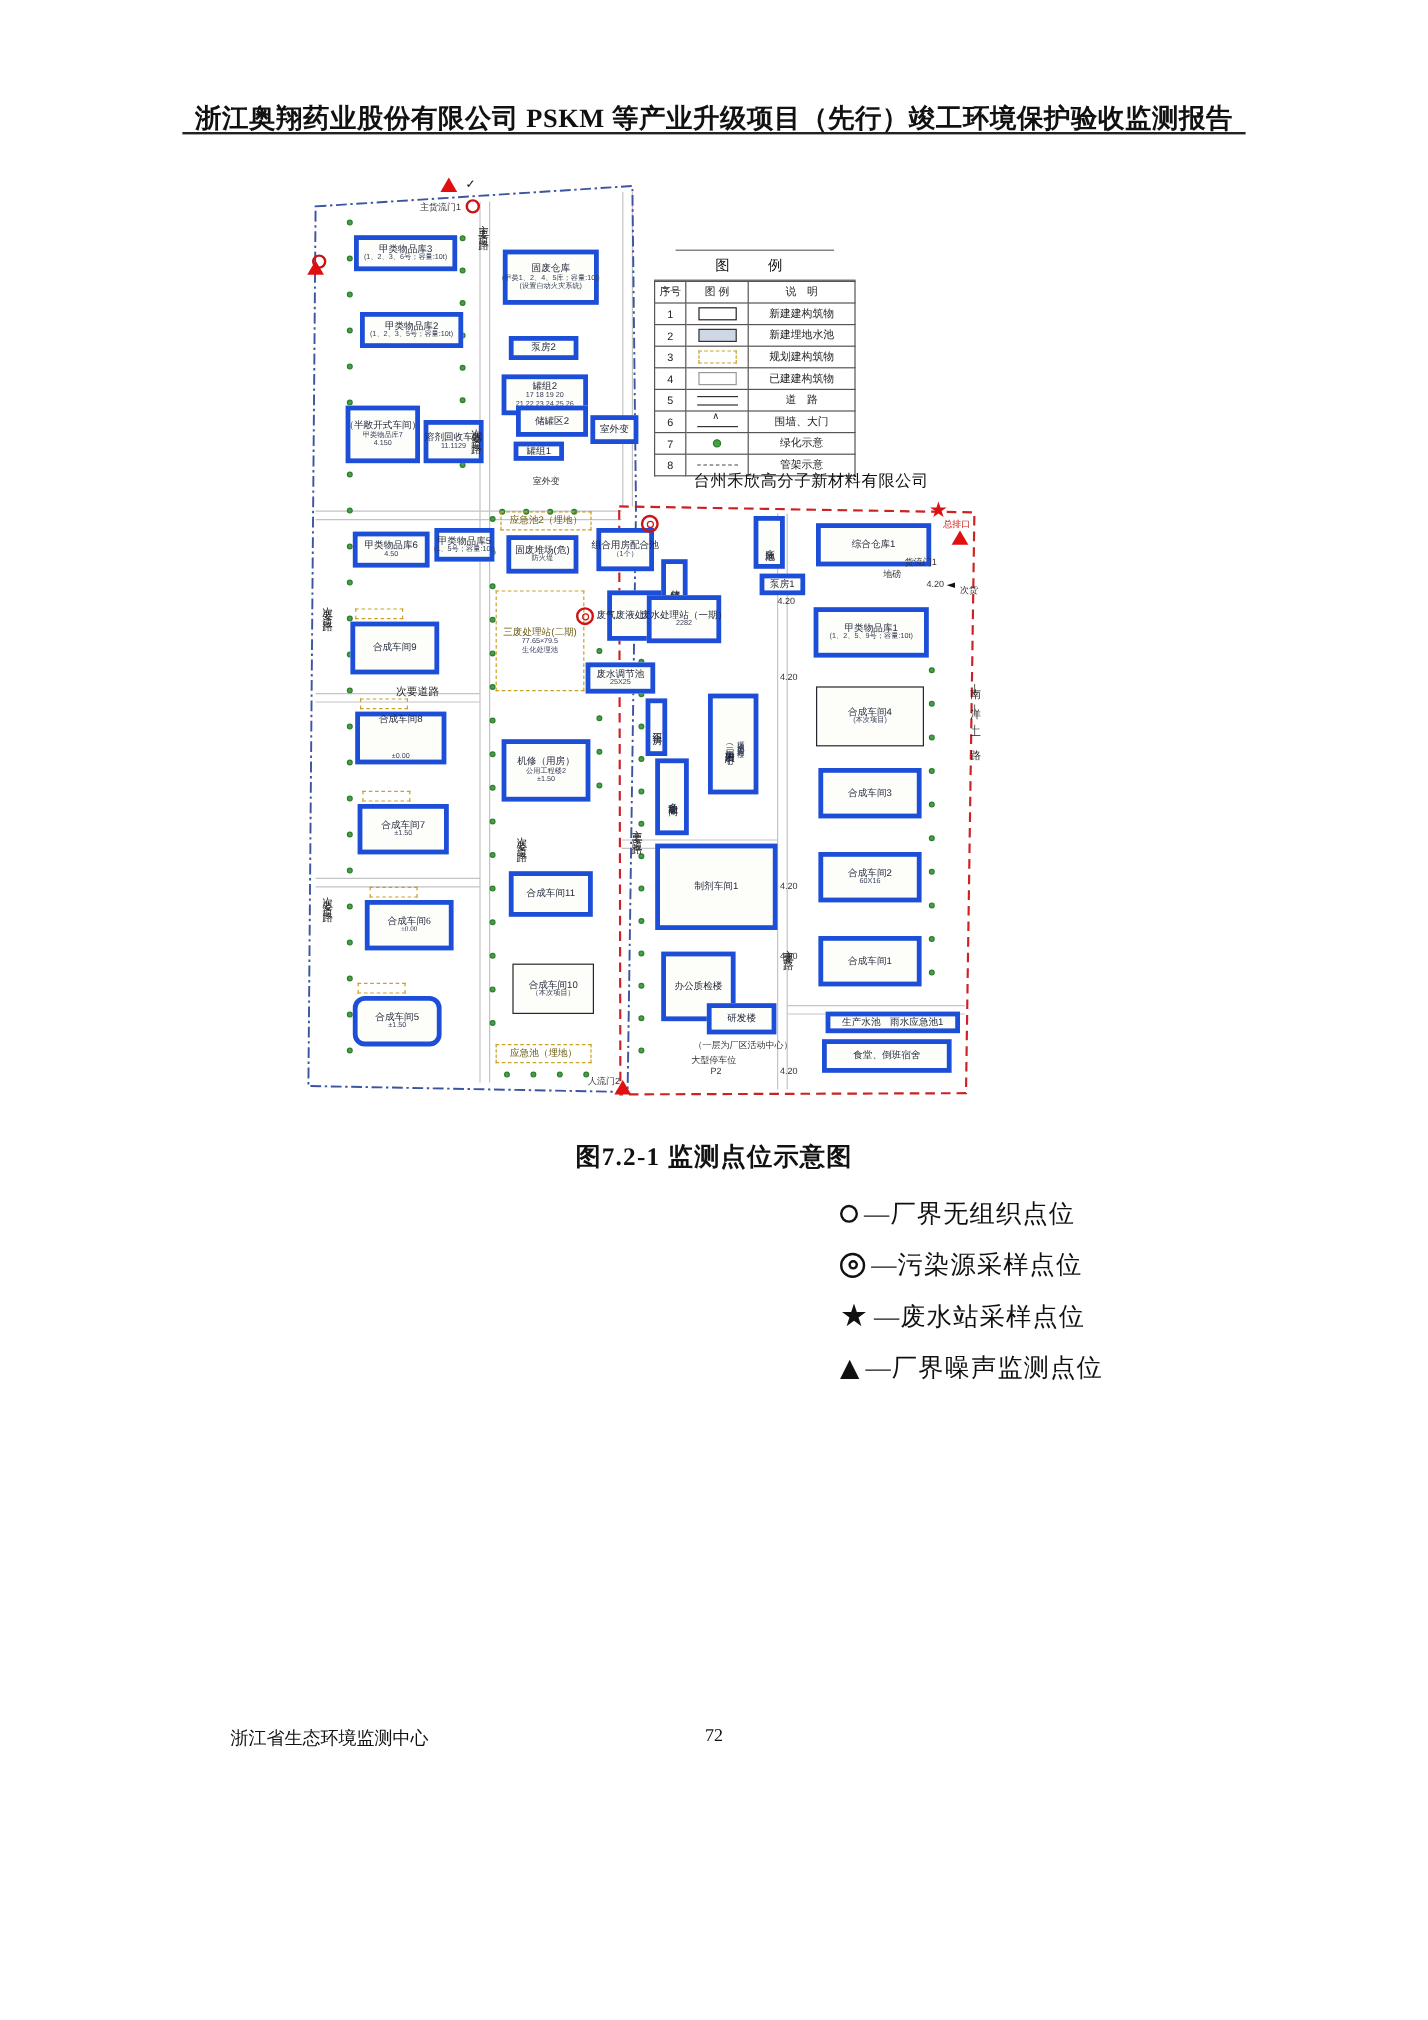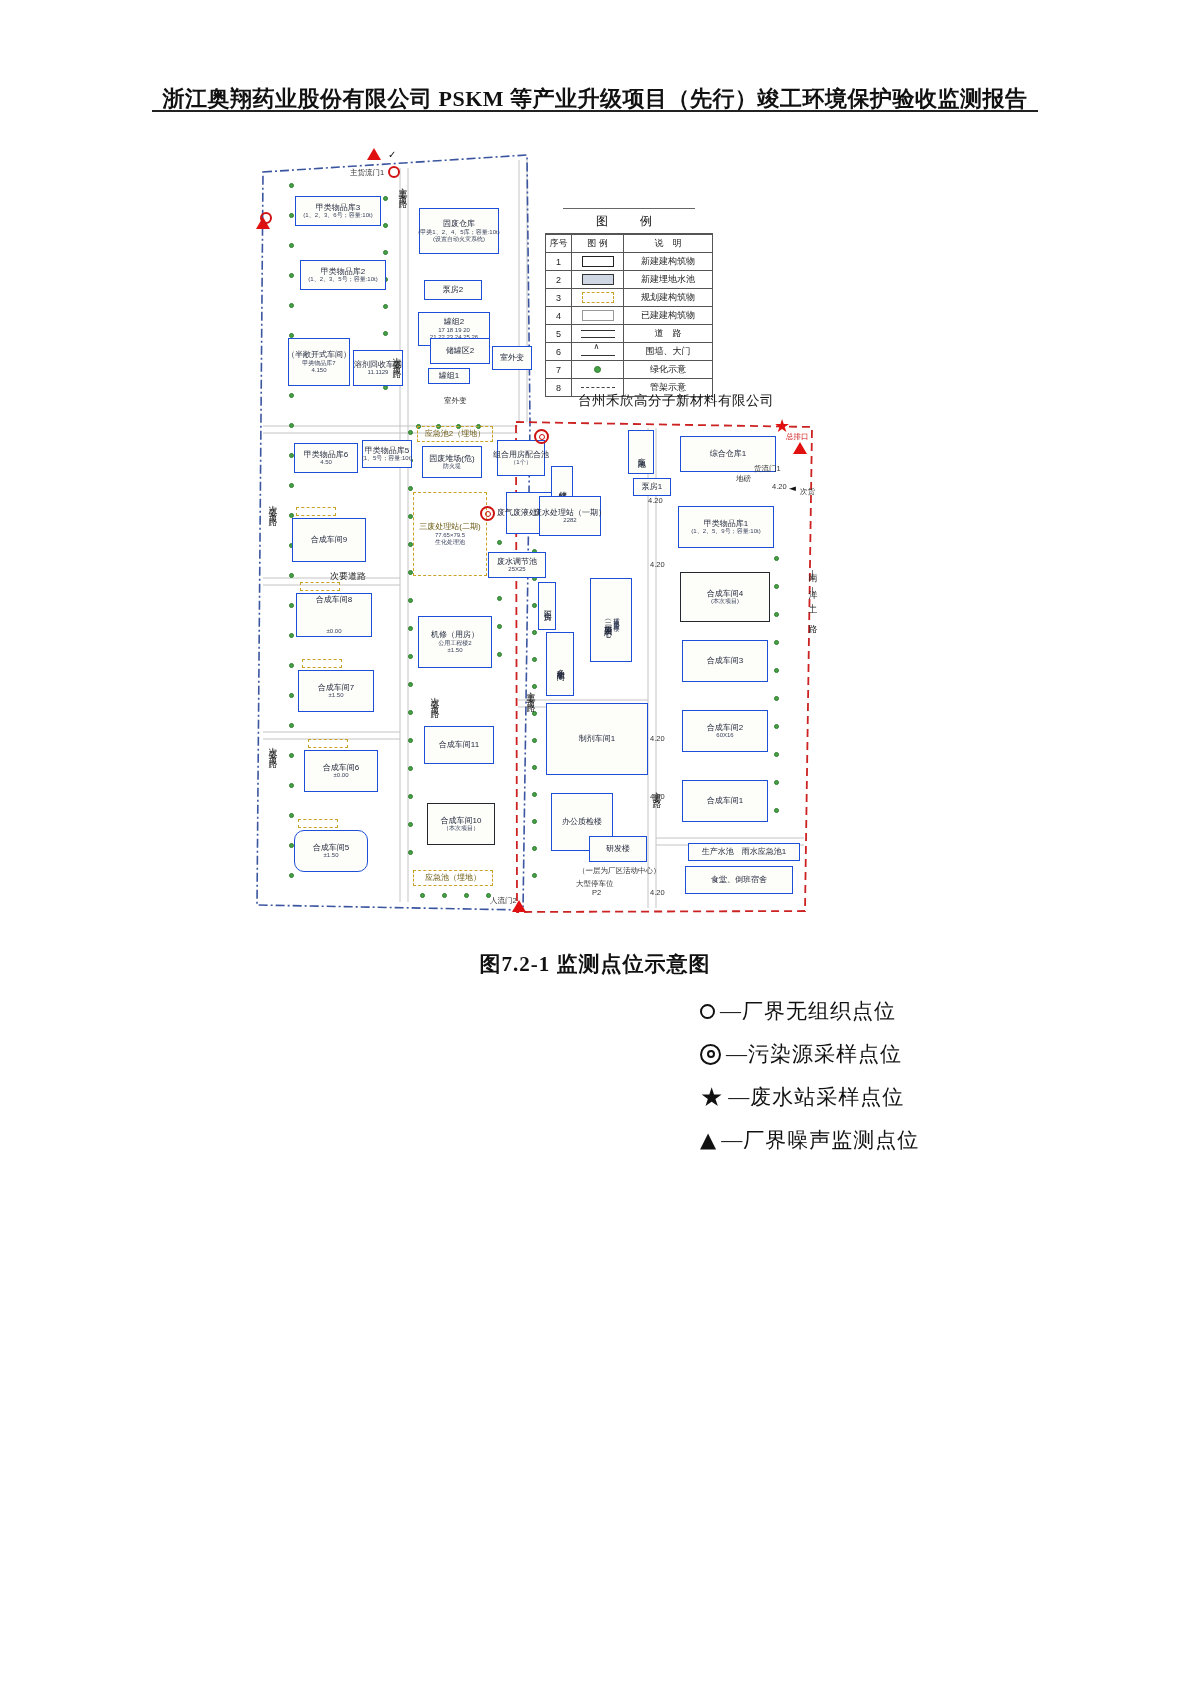--- a/index.html
+++ b/index.html
@@ -11,21 +11,21 @@
   .header-title{position:absolute;top:84px;left:0;width:100%;text-align:center;
                 font-size:22px;font-weight:bold;letter-spacing:.5px}
   .header-rule{position:absolute;top:110px;left:152px;right:152px;border-top:2px solid #222}
 
   
   .map-svg{position:absolute;left:0;top:0;z-index:1}
   .layer{position:absolute;left:0;top:0;width:100%;height:100%;pointer-events:none}
   #trees-layer{z-index:2}#buildings-layer{z-index:3}#roadlabels-layer{z-index:3}
   #smalllabels-layer{z-index:4}#markers-layer{z-index:6}
 
-  .bld{position:absolute;border:1px solid #1d4ed8;background:#fdfdf9;display:flex;
+  .bld{position:absolute;border:4px solid #1d4ed8;background:#fdfdf9;display:flex;
        flex-direction:column;align-items:center;justify-content:center;
        font-family:"Liberation Sans","DejaVu Sans",sans-serif;color:#1d2438}
   .bld .bline{font-size:8px;line-height:1.2;white-space:nowrap}
   .bld .bline.sub{font-size:6px;color:#39425c}
   .bld.new{border:1.6px solid #24282e}
   .bld.planned{border:1.3px dashed #c9a227;background:transparent;color:#6b5a12}
   .bld.vert{flex-direction:row}
   .bld.vert .bline{writing-mode:vertical-rl;letter-spacing:1px}
 
   .roadlabel{position:absolute;font-size:9px;color:#222;
@@ -290,21 +290,21 @@
         <div class="bline">组合房一</div>
       </div>
       <div class="bld" style="left: 298px; top: 670px; width: 76px; height: 42px;">
         <div class="bline">合成车间7</div>
         <div class="bline sub">±1.50</div>
       </div>
       <div class="bld planned" style="left: 302px; top: 659px; width: 40px; height: 9px;"></div>
       <div class="bld" style="left: 424px; top: 726px; width: 70px; height: 38px;">
         <div class="bline">合成车间11</div>
       </div>
-      <div class="bld" style="left: 304px; top: 750px; width: 74px; height: 42px;">
+      <div class="bld" style="left: 304px; top: 750px; width: 74px; height: 42px; font-family: Liberation Serif, serif;">
         <div class="bline">合成车间6</div>
         <div class="bline sub">±0.00</div>
       </div>
       <div class="bld planned" style="left: 308px; top: 739px; width: 40px; height: 9px;"></div>
       <div class="bld new" style="left: 427px; top: 803px; width: 68px; height: 42px;">
         <div class="bline">合成车间10</div>
         <div class="bline sub">（本次项目）</div>
       </div>
       <div class="bld" style="left: 294px; top: 830px; width: 74px; height: 42px; border-radius: 10px;">
         <div class="bline">合成车间5</div>
@@ -507,14 +507,18 @@
       <div class="pl-row">
         <div class="pl-sym pls-star">★</div>
         <div class="pl-label">—废水站采样点位</div>
       </div>
       <div class="pl-row">
         <div class="pl-sym pls-triangle">▲</div>
         <div class="pl-label">—厂界噪声监测点位</div>
       </div>
     </div>
 
+  <div class="footer">
+    <span class="footer-left">浙江省生态环境监测中心</span>
+    <span class="footer-page">72</span>
+  </div>
 
 </div>
 
 </body></html>

